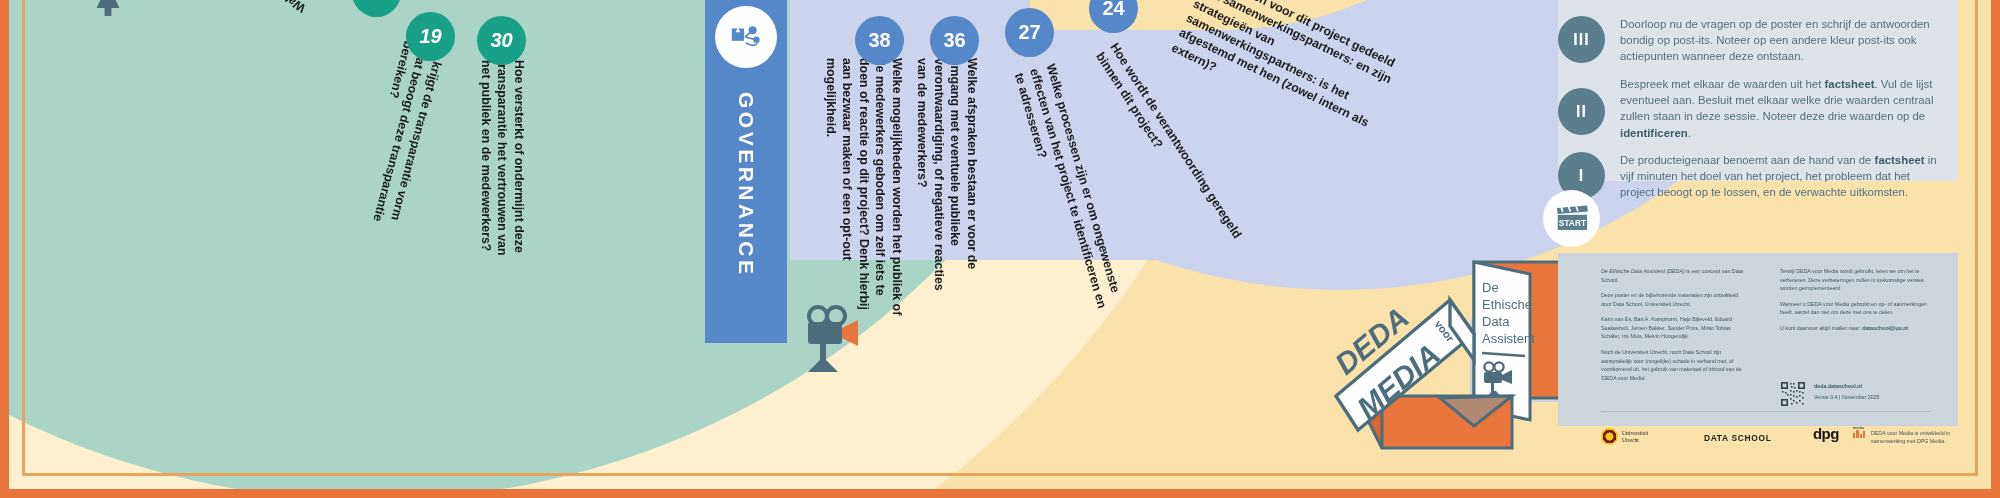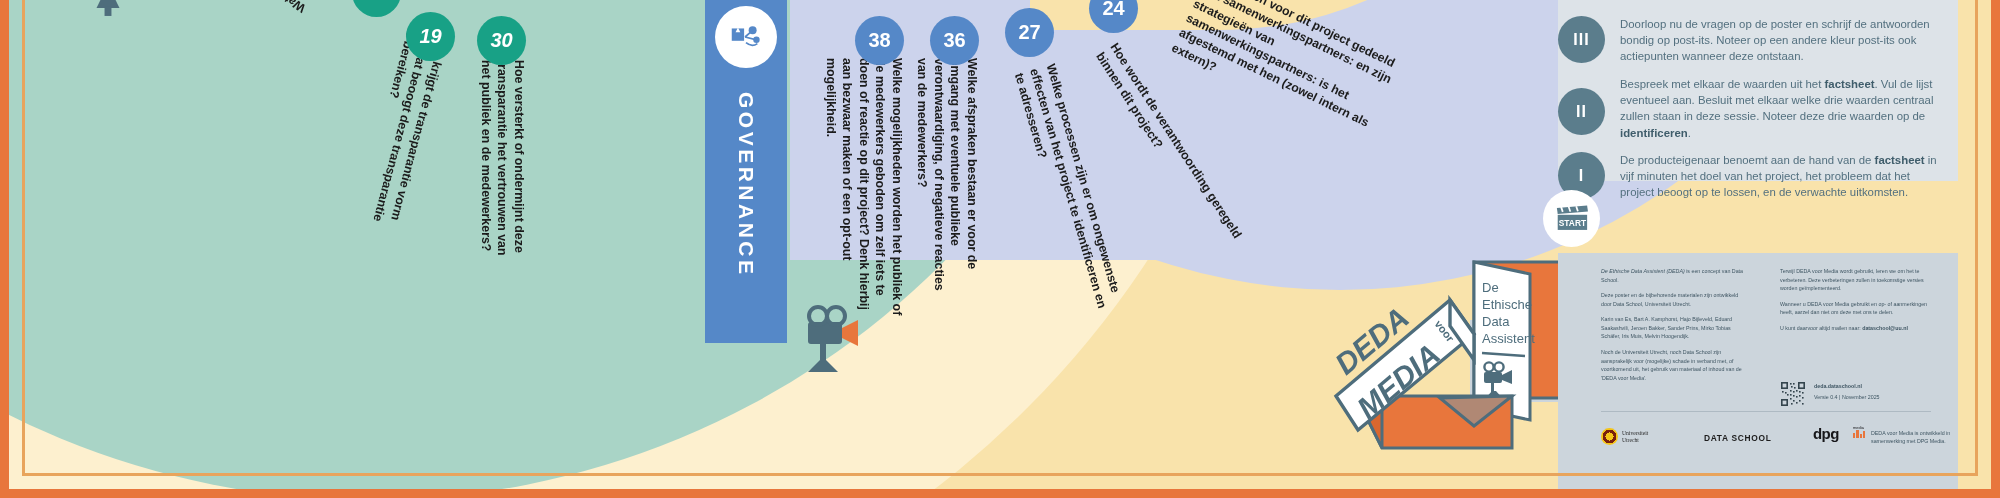--- a/index.html
+++ b/index.html
@@ -126,21 +126,21 @@
     display:flex;align-items:center;justify-content:center;letter-spacing:1px;
   }
   .startbadge{
     position:absolute;left:1543px;top:190px;width:57px;height:57px;
     border-radius:50%;background:#ffffff;z-index:22;
     display:flex;align-items:center;justify-content:center;
   }
 
   
   .colophon{
-    position:absolute;left:1558px;top:253px;width:400px;height:244px;
+    position:absolute;left:1558px;top:253px;width:400px;height:173px;
     background:#ccd5dc;
   }
   .col-left{position:absolute;left:43px;top:14px;width:148px;}
   .col-right{position:absolute;left:222px;top:14px;width:150px;}
   .col-p{
     color:#3e5562;font-size:5.3px;line-height:1.62;margin:0 0 7px 0;
   }
   .col-p i{font-style:italic;}
   .col-p b{font-weight:bold;}
   .qrbox{

